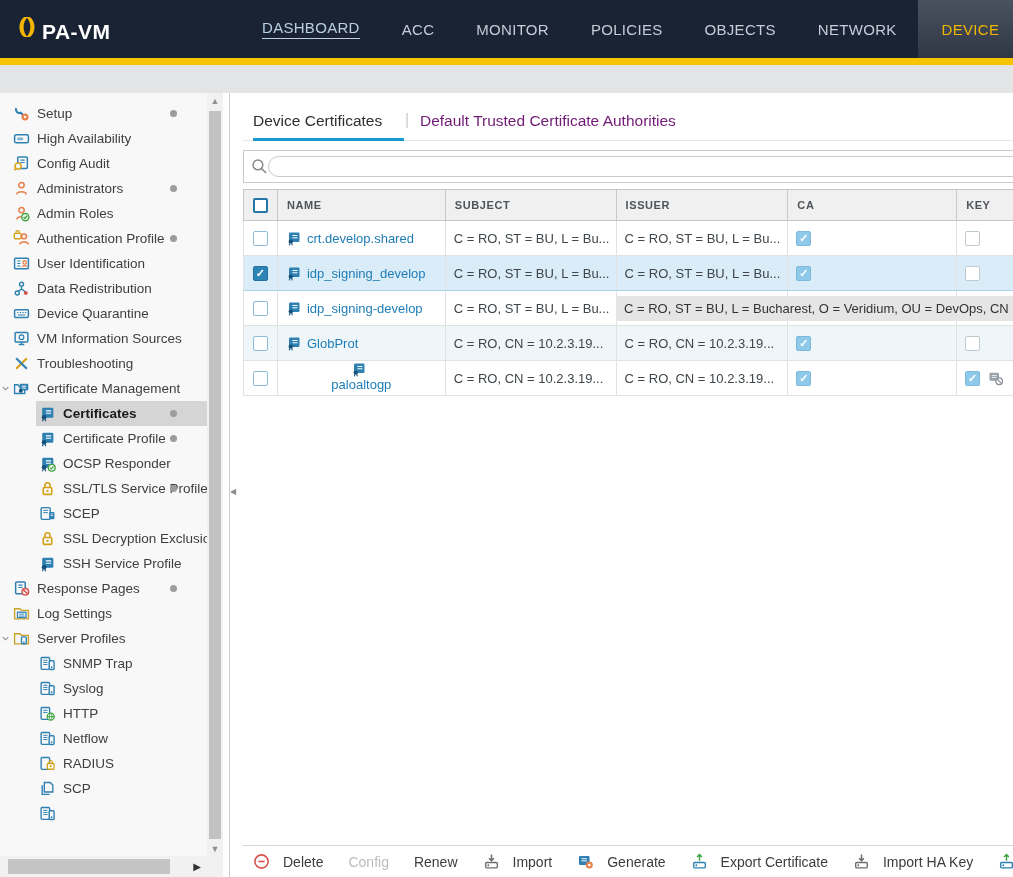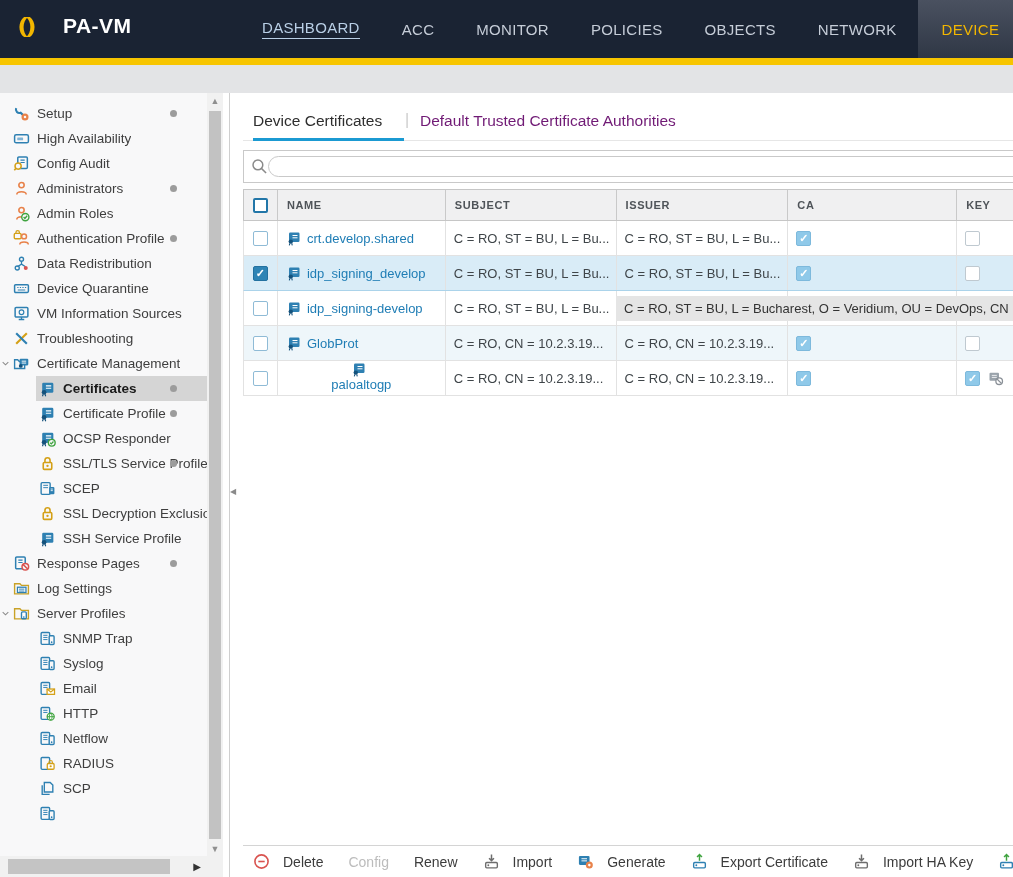--- a/index.html
+++ b/index.html
@@ -1,21 +1,21 @@
 <!DOCTYPE html>
 <html><head>
 <meta charset="utf-8">
 <style>
   html,body{margin:0;padding:0;background:#fff;}
   .screen{position:relative;width:1013px;height:877px;overflow:hidden;background:#fff;
           font-family:"Liberation Sans",sans-serif;-webkit-font-smoothing:antialiased;}
 
   
   .topnav{position:absolute;left:0;top:0;width:100%;height:58px;background:#1a2333;display:flex;align-items:center;}
-  .brand{display:flex;align-items:flex-start;margin-left:14px;gap:23px;}
+  .brand{display:flex;align-items:flex-end;margin-left:14px;gap:2px;}
   .brand-name{color:#fff;font-size:21px;font-weight:bold;letter-spacing:.5px;}
   .nav-menu{position:absolute;left:241px;top:0;height:58px;display:flex;align-items:stretch;}
   .nav-item{display:flex;align-items:center;padding:0 21px;font-size:15px;color:#c6cdd8;letter-spacing:.3px;cursor:pointer;}
   .nav-item.underline .nv{border-bottom:1px solid #b9cfe6;color:#b9cfe6;padding-bottom:2px;}
   .nav-item.selected{background:linear-gradient(180deg,#4a5160 0%,#2f3745 100%);color:#f2b600;padding:0 24px;}
   .bar-yellow{position:absolute;left:0;top:58px;width:100%;height:7px;background:#f7c500;}
   .bar-gray{position:absolute;left:0;top:65px;width:100%;height:28px;background:#e3e4e6;}
 
   
   .sidebar{position:absolute;left:0;top:93px;width:207px;height:784px;background:#f8f8f9;overflow:hidden;padding-top:8px;box-sizing:border-box;}
@@ -179,20 +179,31 @@
             <circle cx="10.4" cy="6" r="2.3" fill="none" stroke="#e8824a" stroke-width="1.4"></circle>
             <path d="M6.4 13.6 c0-3.2 8-3.2 8 0" fill="none" stroke="#e8824a" stroke-width="1.4"></path>
           </svg>
         </span>
         <span class="sb-lbl">Authentication Profile</span>
         <span class="dot"></span>
       </div>
       <div class="sb-item">
         <span class="icn">
           <svg width="100%" height="100%" viewBox="0 0 16 16">
+            <rect x="1.5" y="3" width="13" height="10" rx="1" fill="none" stroke="#2e80b2" stroke-width="1.4"></rect>
+            <path d="M4 5.6 h3 M4 8 h3 M4 10.4 h3" stroke="#2e80b2" stroke-width="1"></path>
+            <circle cx="11" cy="7" r="1.6" fill="none" stroke="#e8824a" stroke-width="1.2"></circle>
+            <path d="M8.8 11.4 c0-1.9 4.4-1.9 4.4 0" fill="none" stroke="#e8824a" stroke-width="1.2"></path>
+          </svg>
+        </span>
+        <span class="sb-lbl">User Identification</span>
+      </div>
+      <div class="sb-item">
+        <span class="icn">
+          <svg width="100%" height="100%" viewBox="0 0 16 16">
             <circle cx="8" cy="4" r="1.9" fill="none" stroke="#2e80b2" stroke-width="1.3"></circle>
             <path d="M8 6 v2.6 M8 8.6 L4.2 11 M8 8.6 L11.8 11" stroke="#2e80b2" stroke-width="1.2" fill="none"></path>
             <circle cx="4" cy="12.2" r="1.9" fill="none" stroke="#2e80b2" stroke-width="1.3"></circle>
             <circle cx="12" cy="12.2" r="1.9" fill="#d9534f"></circle>
           </svg>
         </span>
         <span class="sb-lbl">Data Redistribution</span>
       </div>
       <div class="sb-item">
         <span class="icn">
@@ -369,31 +380,20 @@
       <div class="sb-item ind">
         <span class="icn">
           <svg width="100%" height="100%" viewBox="0 0 16 16">
             <rect x="2" y="2.3" width="8" height="11.2" rx="1" fill="none" stroke="#2e80b2" stroke-width="1.3"></rect>
             <path d="M4 5 h4 M4 7 h4 M4 9 h4" stroke="#2e80b2" stroke-width=".9"></path>
             <rect x="9.6" y="5.4" width="4.6" height="8.2" rx="1" fill="#f8f8f9" stroke="#2e80b2" stroke-width="1.3"></rect>
             <circle cx="11.9" cy="11.5" r=".8" fill="#2e80b2"></circle>
           </svg>
         </span>
         <span class="sb-lbl">Syslog</span>
-      </div>
-      <div class="sb-item ind">
-        <span class="icn">
-          <svg width="100%" height="100%" viewBox="0 0 16 16">
-            <rect x="2" y="2.3" width="8" height="11.2" rx="1" fill="none" stroke="#2e80b2" stroke-width="1.3"></rect>
-            <path d="M4 5 h4 M4 7 h4" stroke="#2e80b2" stroke-width=".9"></path>
-            <rect x="7.6" y="8.5" width="7" height="5" fill="#fff" stroke="#d4a017" stroke-width="1.2"></rect>
-            <path d="M7.6 8.5 L11.1 11.2 L14.6 8.5" fill="none" stroke="#d4a017" stroke-width="1.1"></path>
-          </svg>
-        </span>
-        <span class="sb-lbl">Email</span>
       </div>
       <div class="sb-item ind">
         <span class="icn">
           <svg width="100%" height="100%" viewBox="0 0 16 16">
             <rect x="2" y="2.3" width="8" height="11.2" rx="1" fill="none" stroke="#2e80b2" stroke-width="1.3"></rect>
             <path d="M4 5 h4 M4 7 h4" stroke="#2e80b2" stroke-width=".9"></path>
             <circle cx="11" cy="11" r="3.3" fill="#fff" stroke="#3fa33f" stroke-width="1.2"></circle>
             <path d="M7.7 11 h6.6 M11 7.7 a4.6 4.6 0 0 1 0 6.6 M11 7.7 a4.6 4.6 0 0 0 0 6.6" fill="none" stroke="#3fa33f" stroke-width=".9"></path>
           </svg>
         </span>

